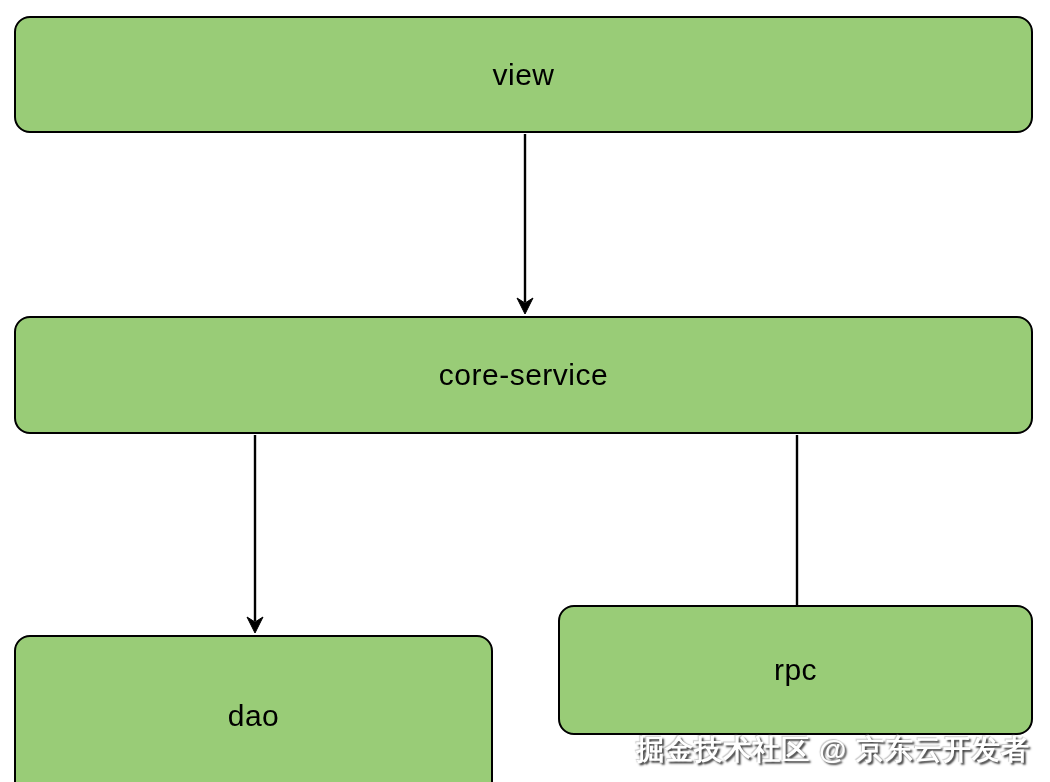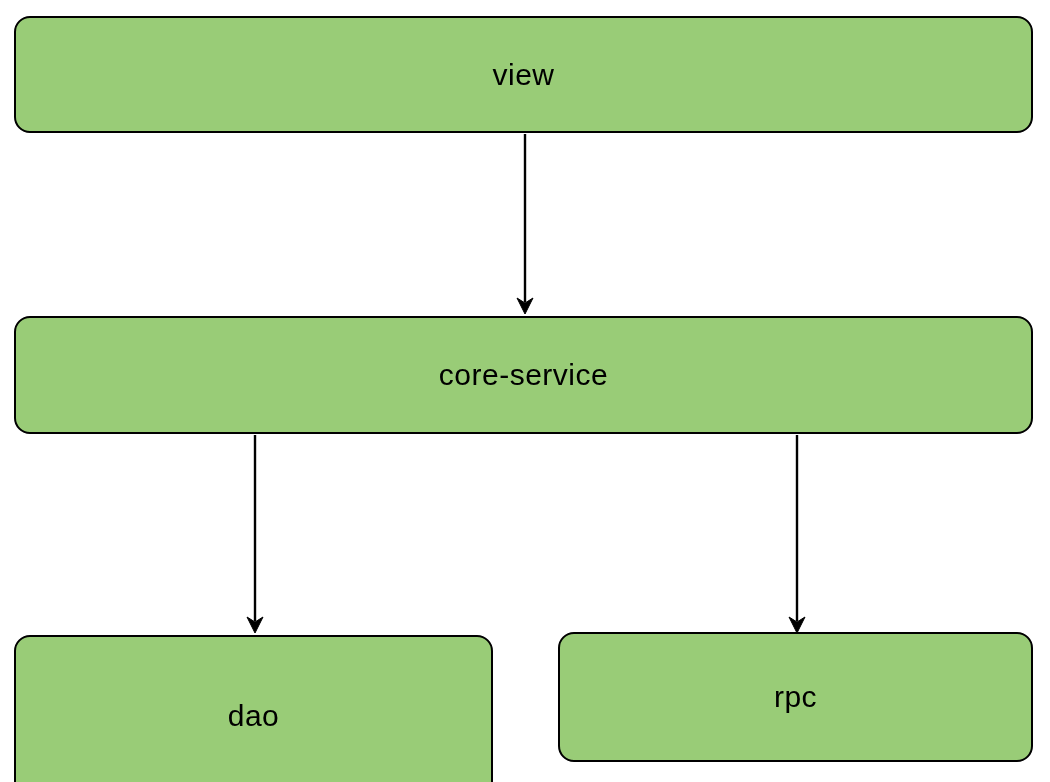--- a/index.html
+++ b/index.html
@@ -30,21 +30,21 @@
     justify-content: center;
   }
   .node-label {
     font-size: 30px;
     color: var(--label, #000000);
     letter-spacing: 0.5px;
   }
   #node-view { left: 14px; top: 16px;  width: 1019px; height: 117px; }
   #node-core { left: 14px; top: 316px; width: 1019px; height: 118px; text-align: center; }
   #node-dao  { left: 14px; top: 635px; width: 479px;  height: 162px; }
-  #node-rpc  { left: 558px; top: 632px; width: 475px; height: 130px; }
+  #node-rpc  { left: 558px; top: 605px; width: 475px; height: 130px; }
   svg.edges {
     position: absolute;
     left: 0; top: 0;
     width: 1050px; height: 782px;
     pointer-events: none;
   }
   .edge-line { stroke: #000000; stroke-width: 2.4; }
   .edge-head { fill: #000000; stroke: #000000; stroke-width: 1; stroke-linejoin: round; }
   .watermark {
     position: absolute;
@@ -87,14 +87,15 @@
   </div>
 
   <div class="node" id="node-dao">
     <span class="node-label">dao</span>
   </div>
 
   <div class="node" id="node-rpc">
     <span class="node-label">rpc</span>
   </div>
 
+  <div class="watermark">掘金技术社区 @ 京东云开发者</div>
 
 </div>
 
 </body></html>

